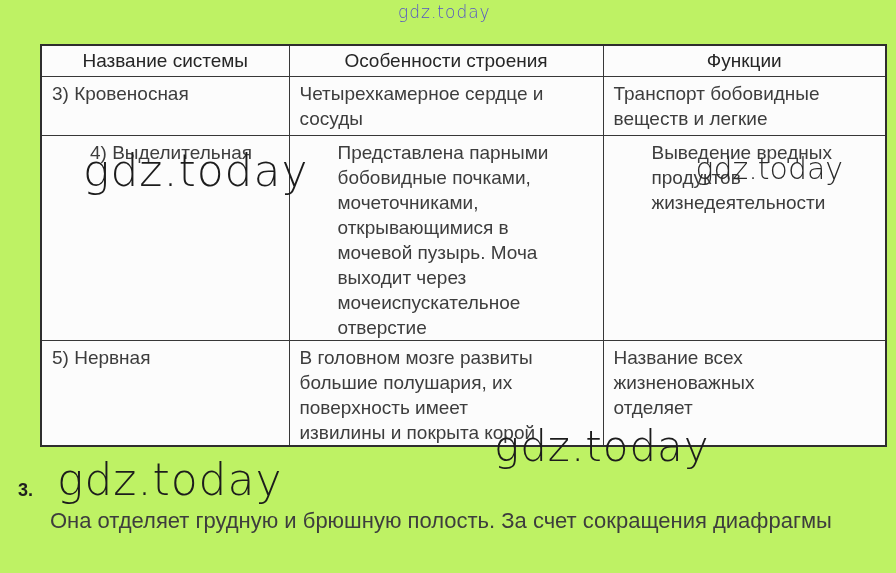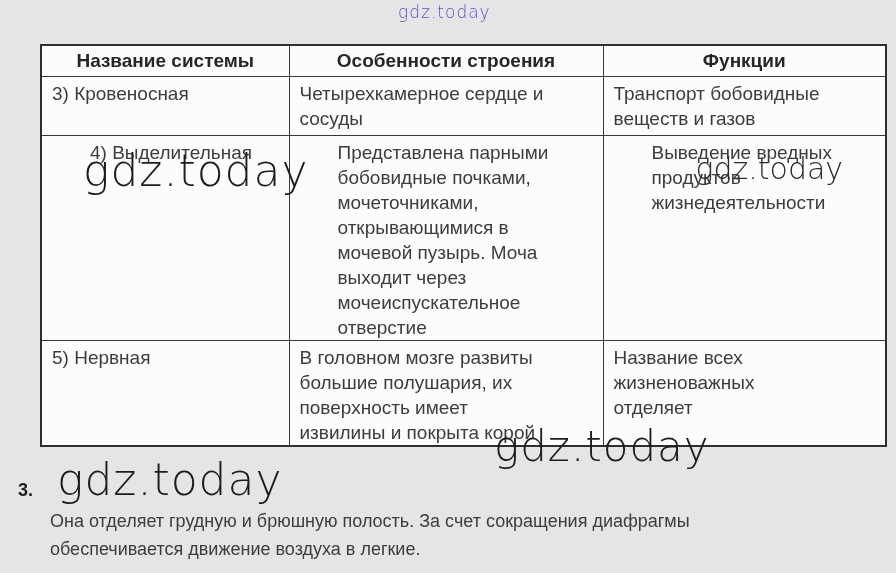--- a/index.html
+++ b/index.html
@@ -3,21 +3,21 @@
 <meta charset="utf-8">
 <style>
   html,body{margin:0;padding:0;}
   body{
     width:896px;height:573px;
     background:#fdfdfd;
     font-family:"Liberation Sans", sans-serif;
     color:#3d3d3d;
     overflow:hidden;
   }
-  .page{position:relative;width:896px;height:573px;background:#e5e5e5;}
+  .page{position:relative;width:896px;height:573px;background:#bef264;}
 
   
   .wm{
     position:absolute;
     font-family:"DejaVu Sans", sans-serif;
     font-weight:200;
     color:#1c1c1c;
     white-space:nowrap;
     line-height:1;
     letter-spacing:1px;
@@ -44,21 +44,21 @@
     border-collapse:collapse;
     table-layout:fixed;
     background:#fcfcfc;
   }
   table.sys, table.sys td, table.sys th{
     border:1px solid #383838;
   }
   table.sys{border:2px solid #2e2e2e;}
   table.sys th{
     font-size:19px;
-    font-weight:bold;
+    font-weight:normal;
     color:#262626;
     text-align:center;
     height:28px;
     padding:1px 4px;
   }
   table.sys td{
     vertical-align:top;
     font-size:19px;
     line-height:25px;
     color:#3d3d3d;
@@ -69,21 +69,21 @@
   tr.row-4 td{height:200px;padding-left:48px;}
   tr.row-5 td{height:100px;margin-top:28px;}
 
   
   .answer-number{
     position:absolute;left:18px;top:480px;
     font-size:18px;font-weight:600;color:#1f1f1f;
   }
   .answer-text{
     position:absolute;left:50px;top:507px;
-    font-size:18px;line-height:28px;color:#3d3d3d;
+    font-size:22px;line-height:28px;color:#3d3d3d;
     white-space:nowrap;
   }
 </style>
 </head>
 <body>
 
 <div class="page">
 
   <div class="wm wm-top">gdz.today</div>
 
@@ -102,21 +102,21 @@
     </thead>
     <tbody>
       <tr class="row-3">
         <td>3) Кровеносная</td>
         <td>
           <div>Четырехкамерное сердце и</div>
           <div>сосуды</div>
         </td>
         <td>
           <div>Транспорт бобовидные</div>
-          <div>веществ и газов</div>
+          <div>веществ и легкие</div>
         </td>
       </tr>
       <tr class="row-4">
         <td>4) Выделительная</td>
         <td>
           <div>Представлена парными</div>
           <div>бобовидные почками,</div>
           <div>мочеточниками,</div>
           <div>открывающимися в</div>
           <div>мочевой пузырь. Моча</div>
@@ -148,16 +148,15 @@
     </tbody>
   </table>
 
   <div class="wm wm-name-cell">gdz.today</div>
   <div class="wm wm-below-table">gdz.today</div>
   <div class="wm wm-answer">gdz.today</div>
 
   <div class="answer-number">3.</div>
   <div class="answer-text">
     <div>Она отделяет грудную и брюшную полость. За счет сокращения диафрагмы</div>
-    <div>обеспечивается движение воздуха в легкие.</div>
   </div>
 
 </div>
 
 </body></html>

